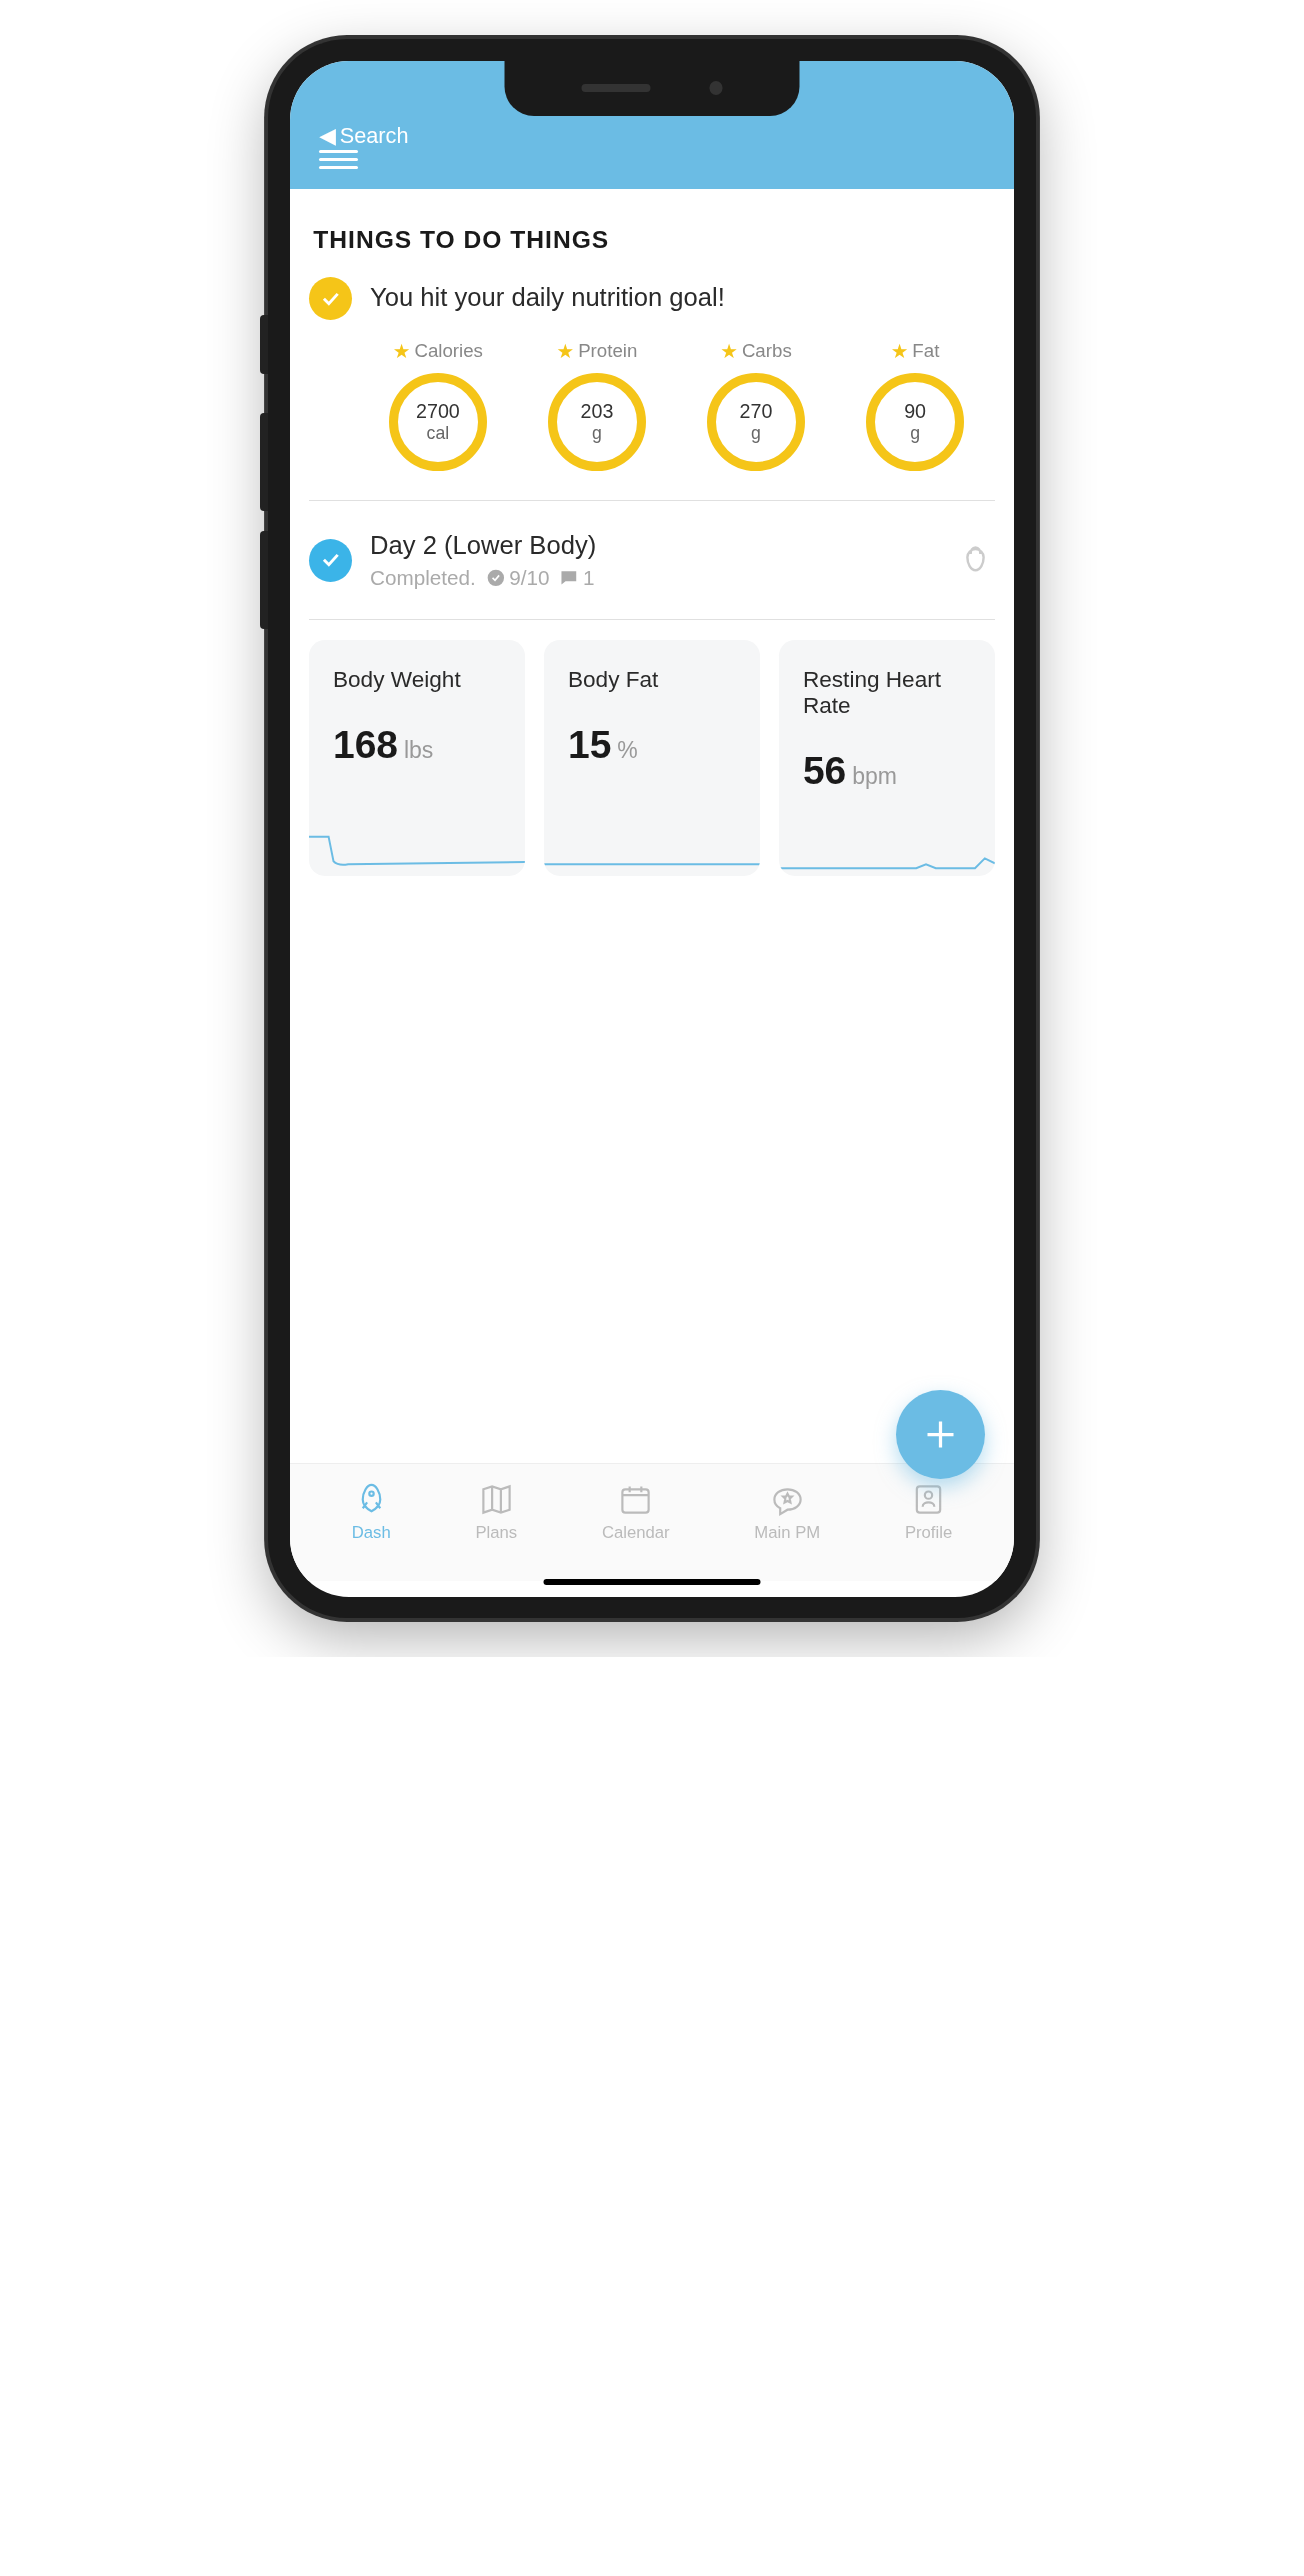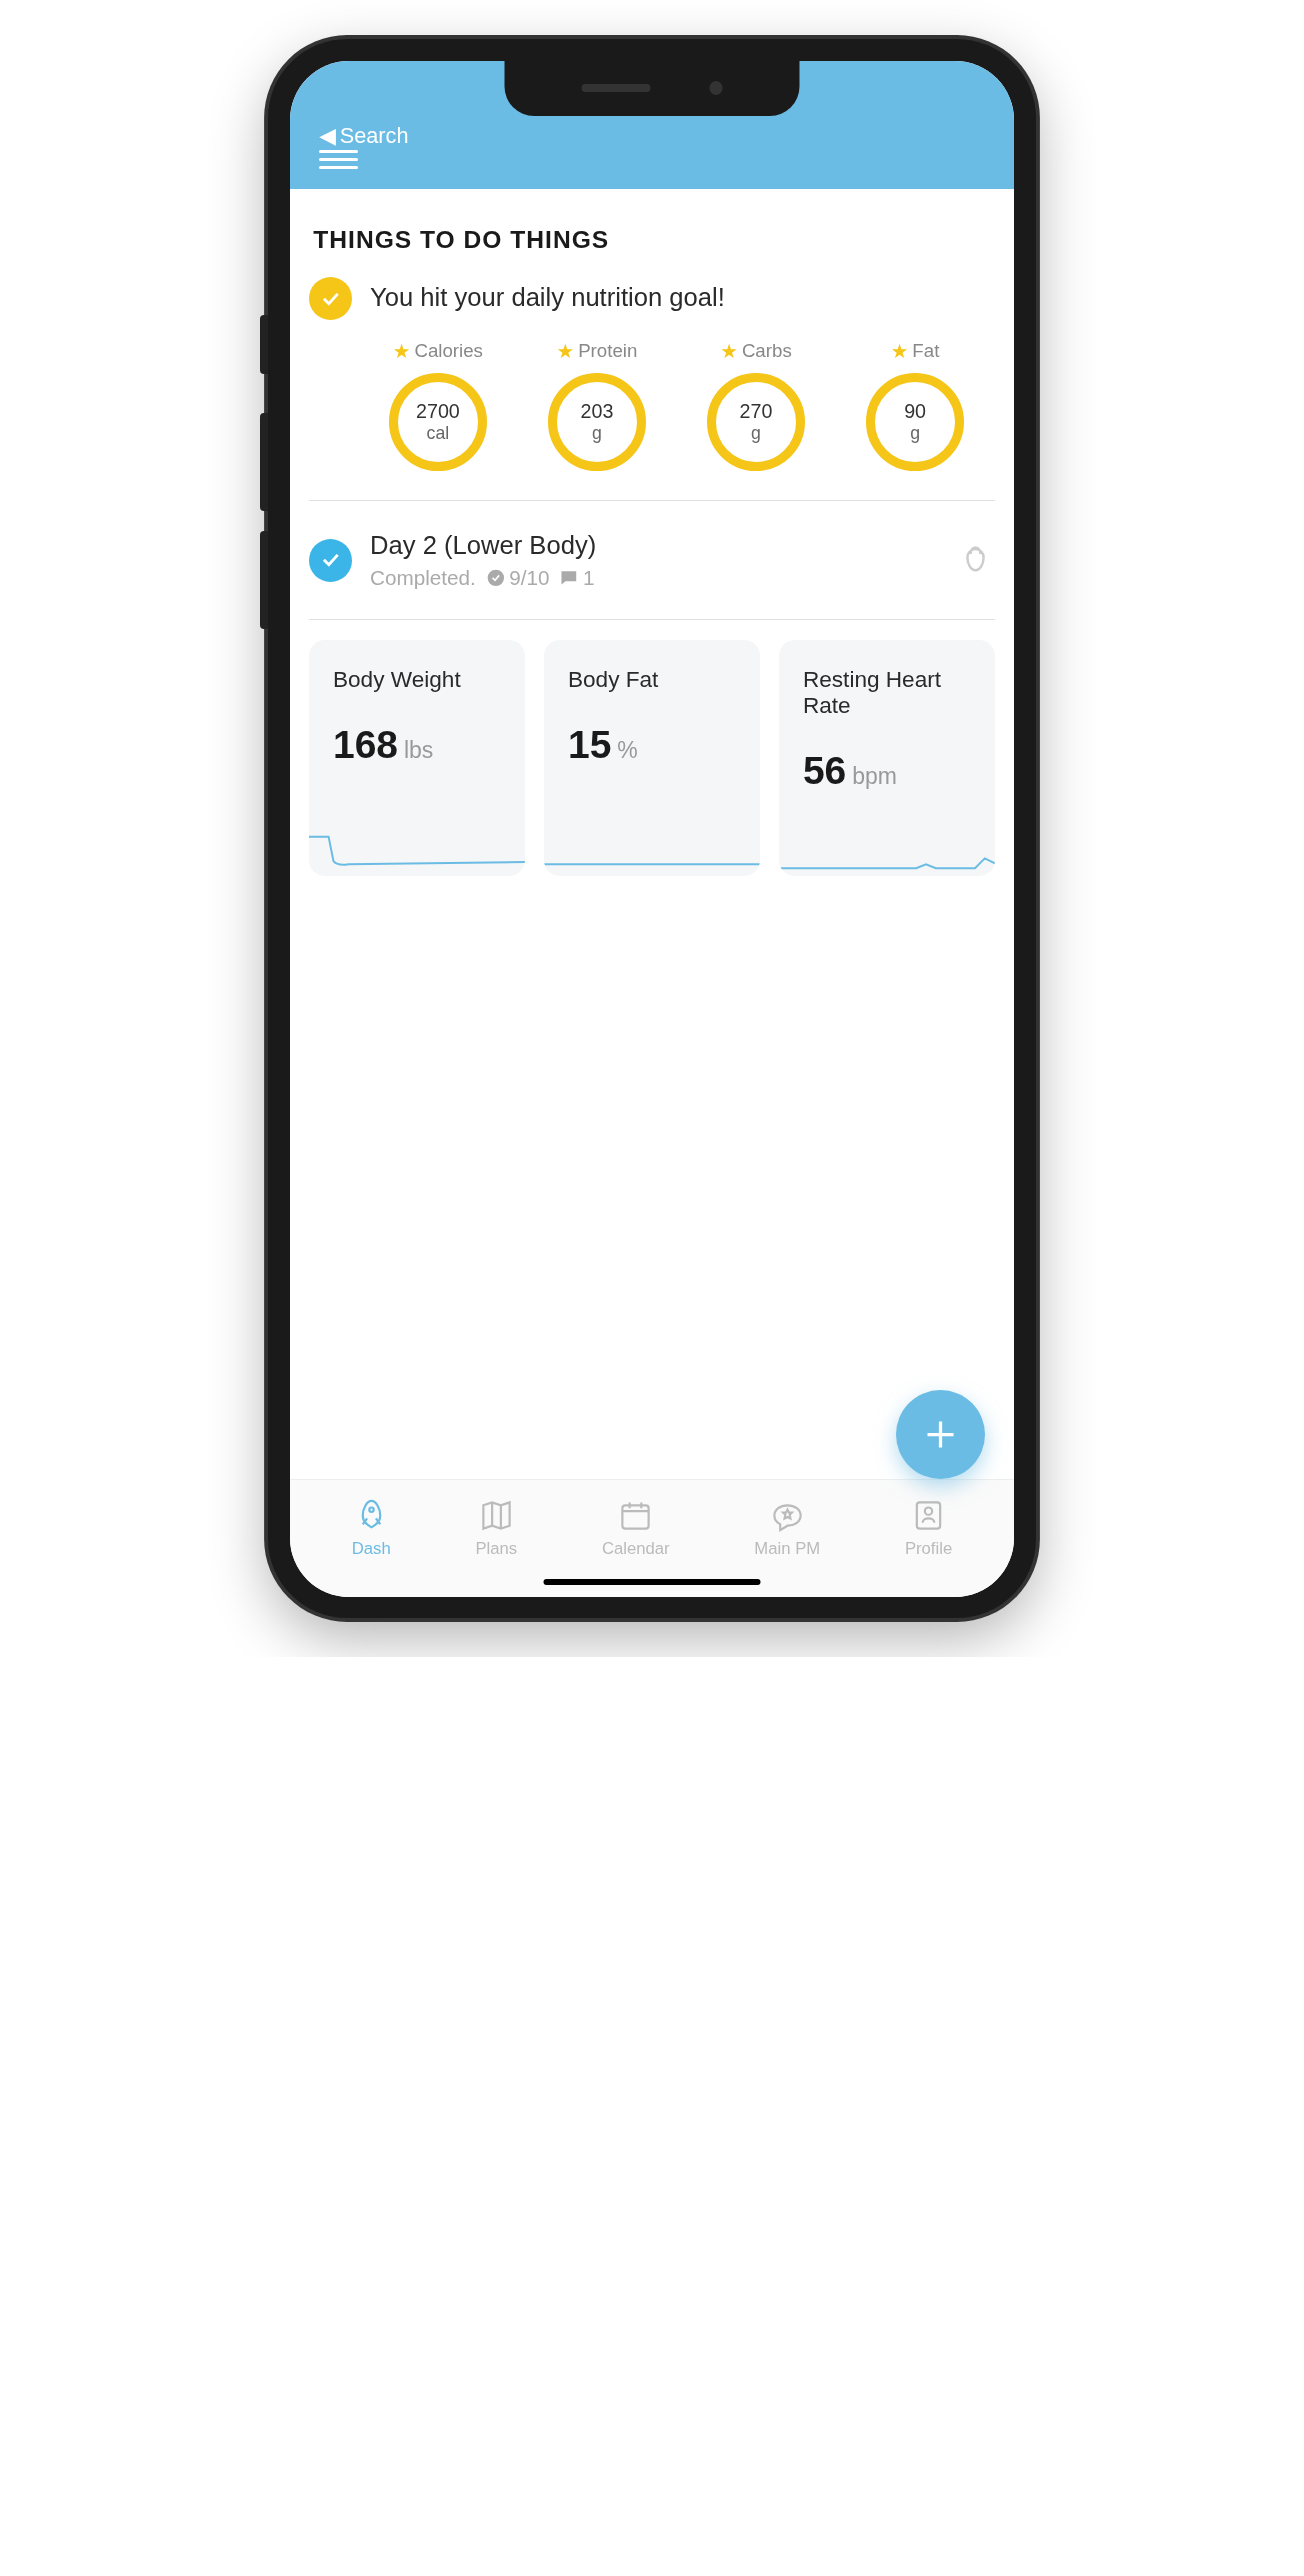--- a/index.html
+++ b/index.html
@@ -51,21 +51,21 @@
 .progress-card{background:#f5f6f7;border-radius:15.8px;padding:27.6px 23.6px 0;height:236px;position:relative;overflow:hidden;cursor:pointer}
 .card-title{font-size:22.6px;color:#2a2a2a;font-weight:400;margin-bottom:29.5px}
 .card-value{display:flex;align-items:baseline;gap:5.9px}
 .card-num{font-size:39px;font-weight:600;color:#1a1a1a}
 .card-unit{font-size:23px;color:#999}
 .sparkline{position:absolute;bottom:0;left:0;right:0;height:49px}
 .photos-row{display:flex;gap:9.8px;margin-top:19.7px}
 .photo-thumb{width:79px;height:98px;background:linear-gradient(180deg,#e8d5c0 0%,#c8a880 40%,#888 100%);border-radius:5.9px}
 .fab{position:absolute;right:29.5px;bottom:118px;width:89px;height:89px;background:#6bbce4;border-radius:50%;display:flex;align-items:center;justify-content:center;box-shadow:0 7.9px 19.7px rgba(107,188,228,0.5);cursor:pointer;z-index:50}
 .fab svg{width:39px;height:39px}
-.tab-bar{position:absolute;bottom:0;left:0;right:0;height:118px;background:#fafafa;border-top:1px solid #eee;display:flex;justify-content:space-around;align-items:center;padding:9.8px 19.7px 29.5px}
+.tab-bar{position:absolute;bottom:16px;left:0;right:0;height:118px;background:#fafafa;border-top:1px solid #eee;display:flex;justify-content:space-around;align-items:center;padding:9.8px 19.7px 29.5px}
 .tab-item{display:flex;flex-direction:column;align-items:center;gap:5.9px;color:#bbb;cursor:pointer}
 .tab-item.active{color:#6bbce4}
 .tab-icon{width:35px;height:35px}
 .tab-label{font-size:16.7px}
 .home-indicator{position:absolute;bottom:11.8px;left:50%;transform:translateX(-50%);width:217px;height:5.9px;background:#000;border-radius:3px;z-index:60}
 </style>
 </head>
 <body>
 
 <div class="phone">

